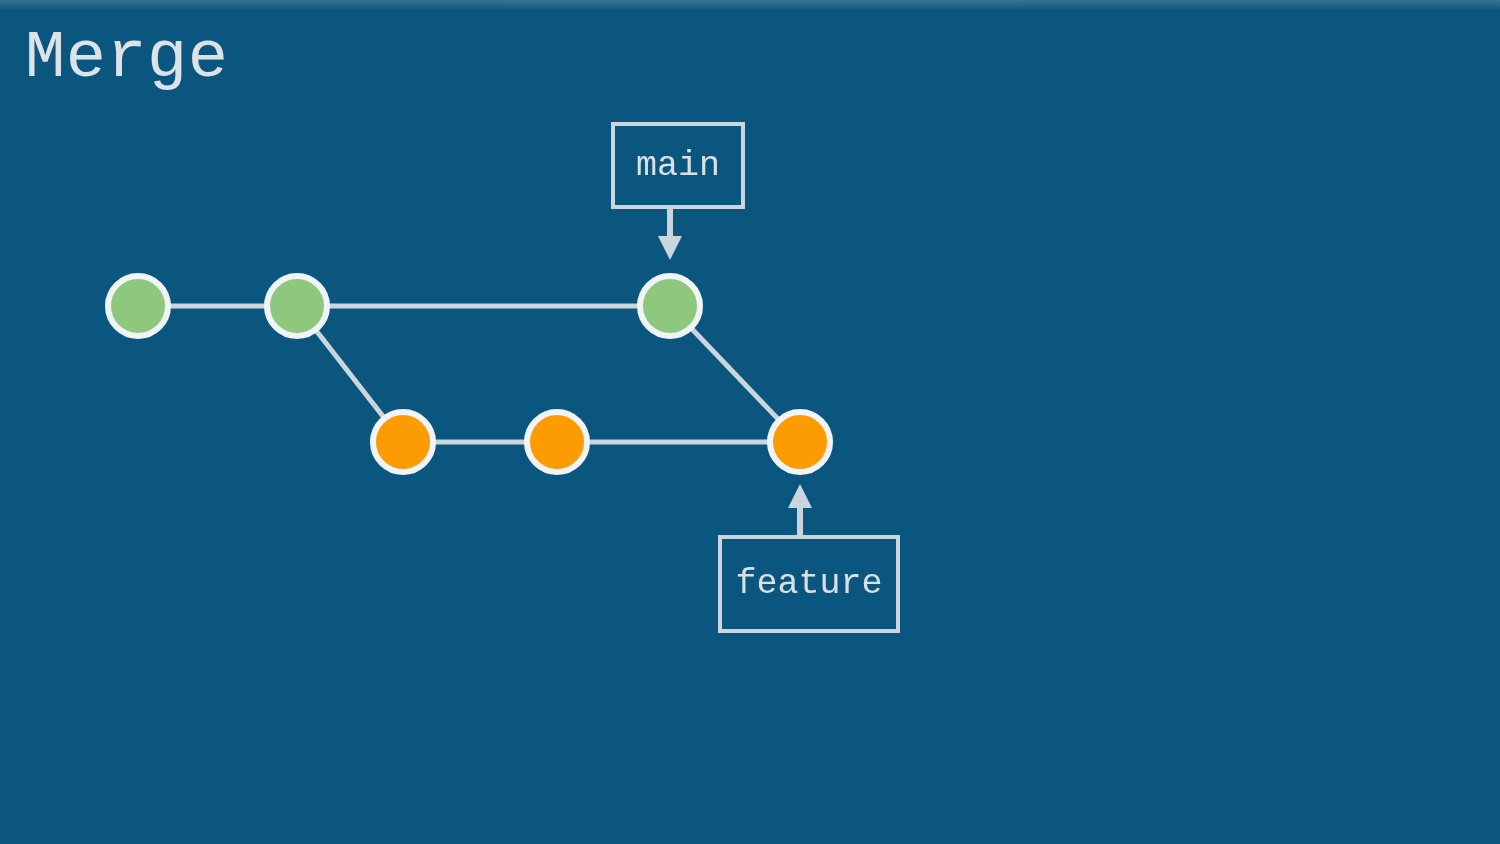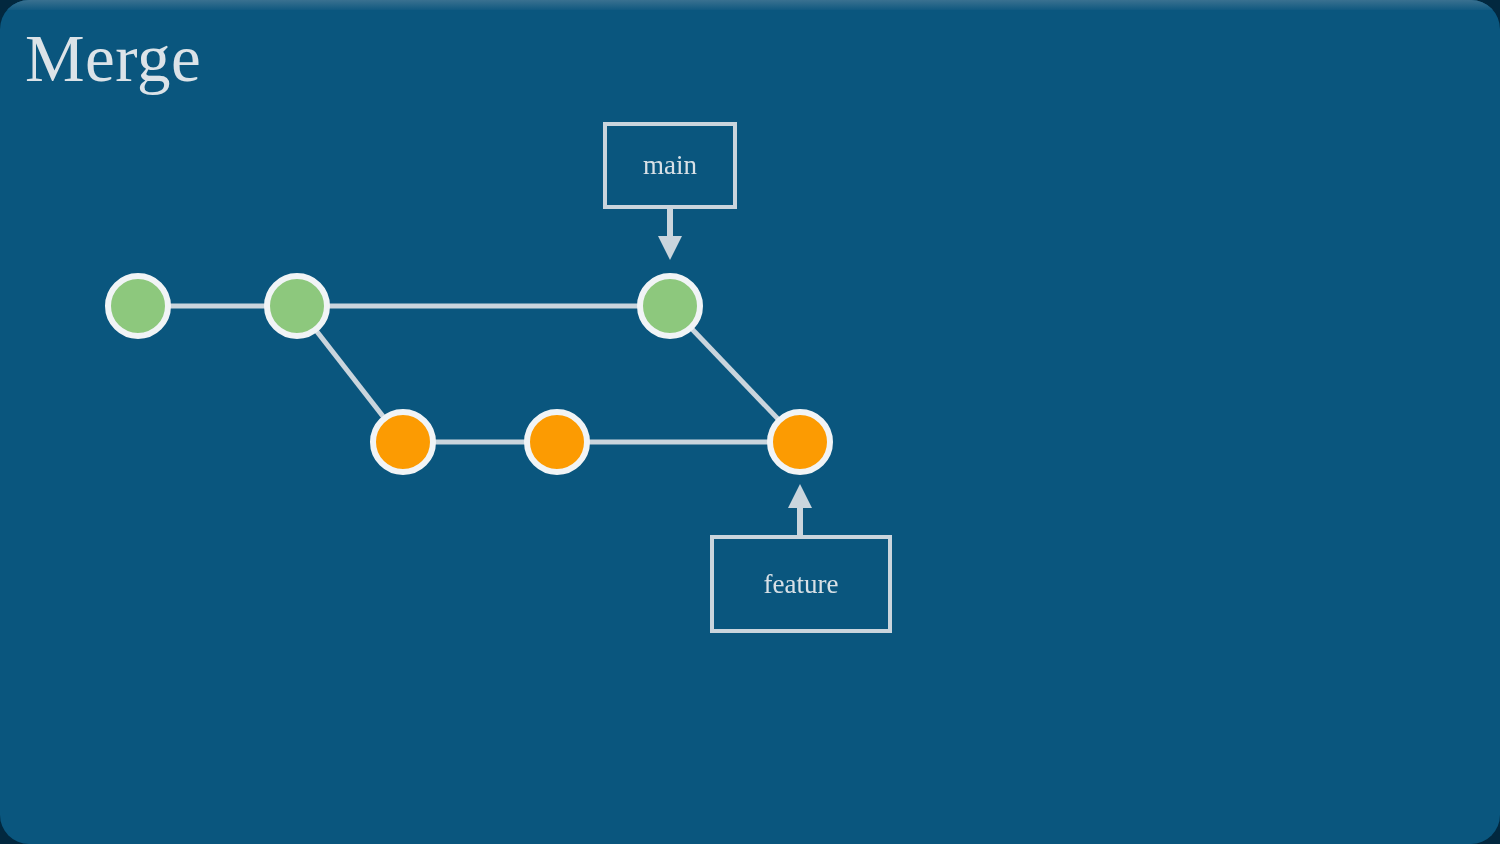--- a/index.html
+++ b/index.html
@@ -6,22 +6,21 @@
     margin: 0;
     padding: 0;
     background: #02283f;
   }
   .slide {
     position: relative;
     width: 1500px;
     height: 844px;
     background: #0A567E;
     overflow: hidden;
-    font-family: Liberation Serif, serif;
-    border-radius: 29px;
+    font-family: Liberation Mono, monospace;
   }
   .top-strip {
     position: absolute;
     top: 0; left: 0;
     width: 100%;
     height: 10px;
     background: linear-gradient(to bottom, #3A7190, #115980);
   }
   .title {
     position: absolute;
@@ -41,22 +40,23 @@
     height: 844px;
   }
   .branch-label {
     position: absolute;
     box-sizing: border-box;
     border: 4px solid #CAD5DD;
     display: flex;
     align-items: center;
     justify-content: center;
     color: #D8E0E6;
-    font-size: 27px;
+    font-size: 35px;
     font-weight: 400;
+    margin-left: 8px;
   }
 </style>
 </head>
 <body>
 
 <div class="slide" style="background: rgb(10, 86, 126);">
   <div class="top-strip"></div>
 
   <h1 class="title" style="color: rgb(220, 227, 232);">Merge</h1>
 

